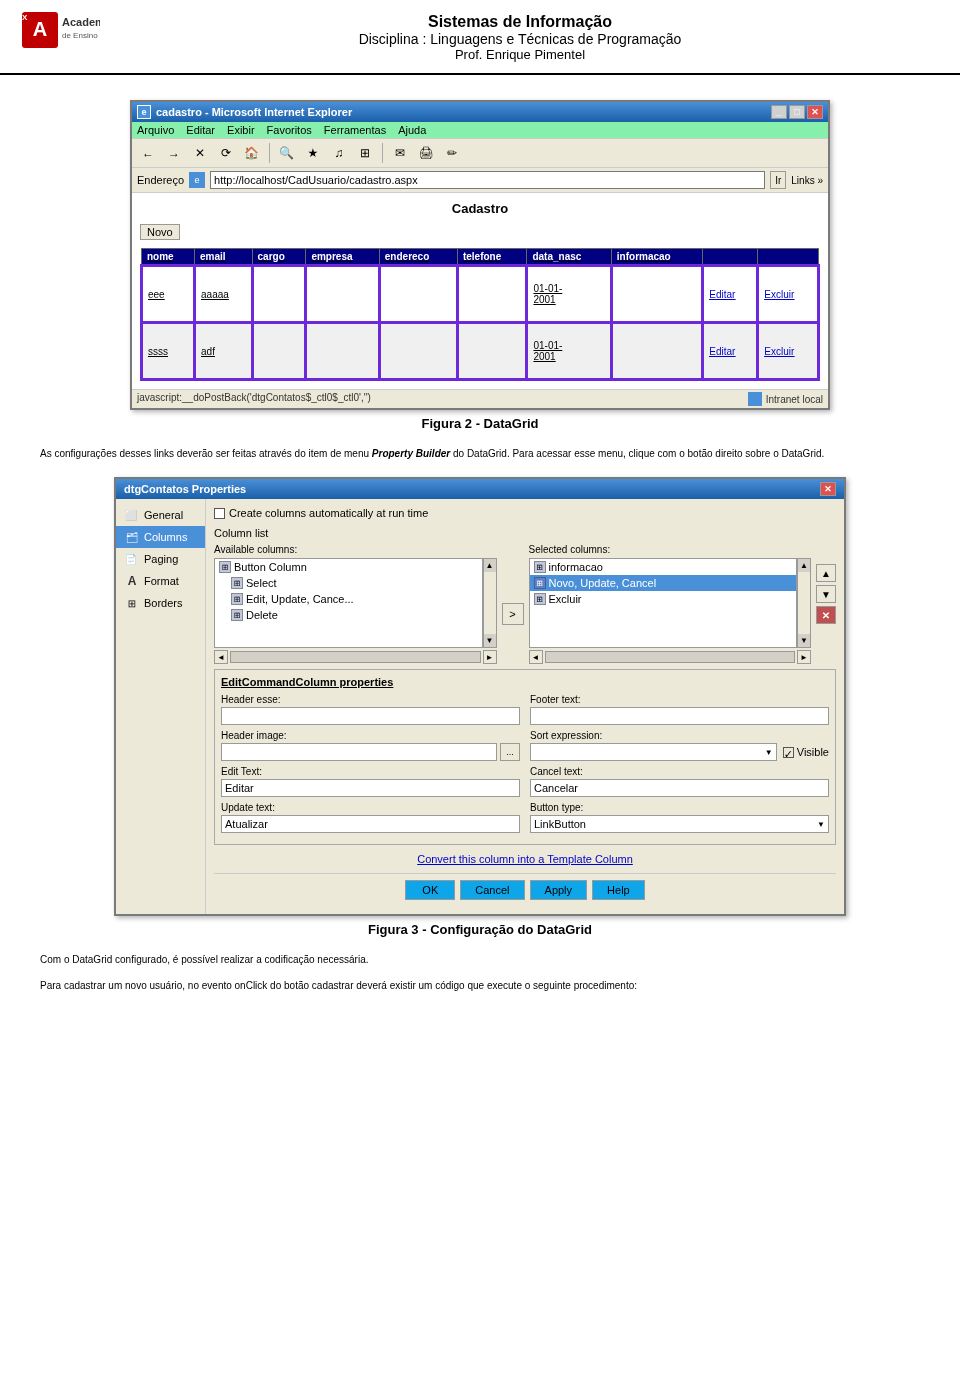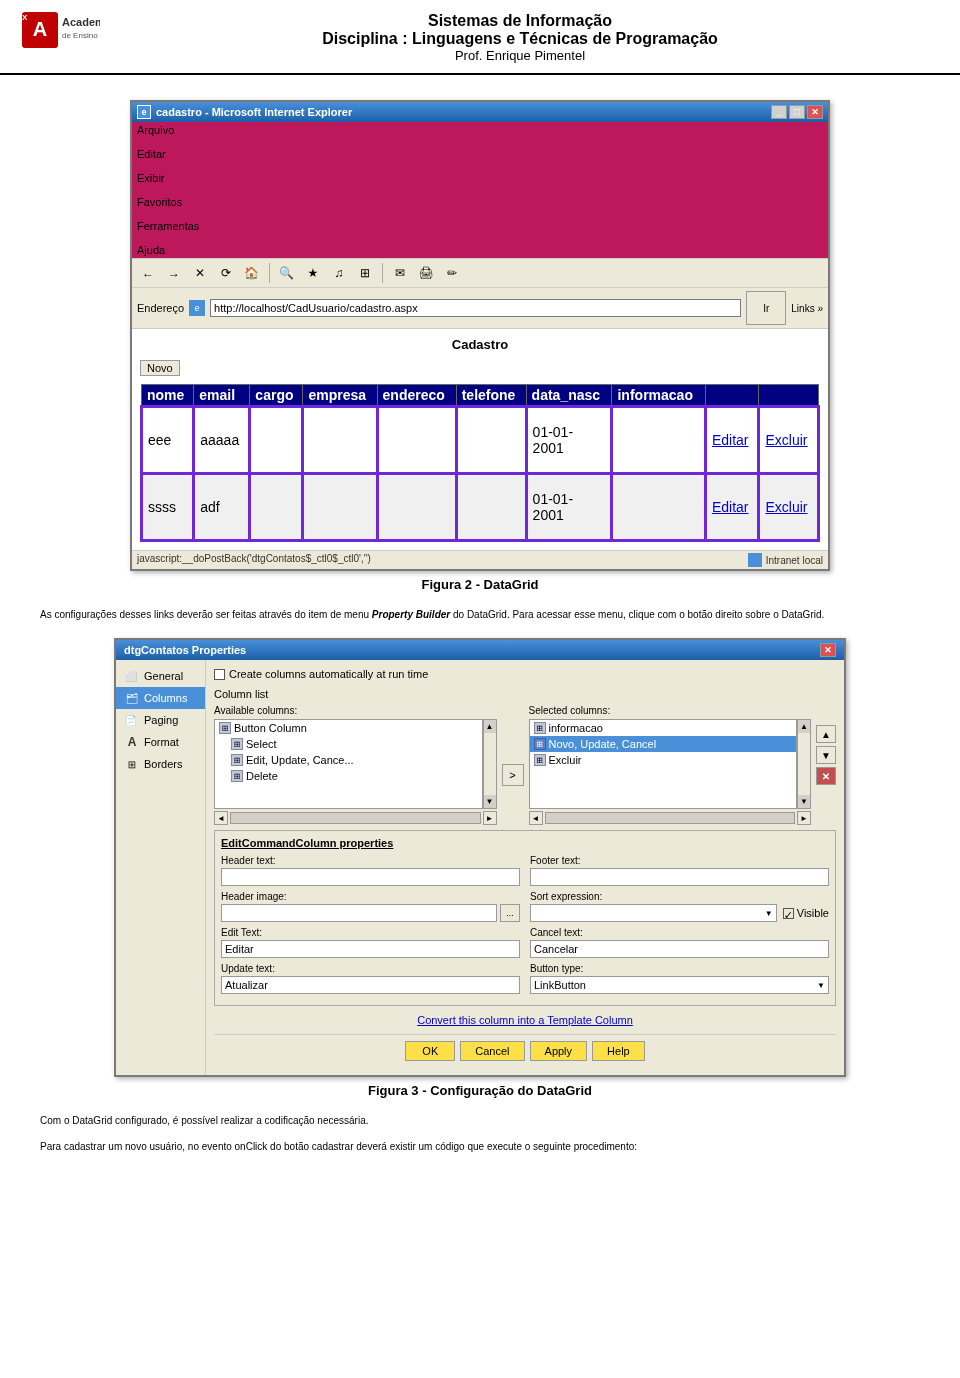--- a/index.html
+++ b/index.html
@@ -25,22 +25,22 @@
     }
     .header-text {
       flex: 1;
       text-align: center;
     }
     .header-text h1 {
       font-size: 16px;
       font-weight: bold;
     }
     .header-text h2 {
-      font-size: 16px;
-      font-weight: bold;
+      font-size: 14px;
+      font-weight: normal;
     }
     .header-text p {
       font-size: 13px;
     }
 
     
     .page-content {
       padding: 10px 40px 20px;
     }
 
@@ -103,27 +103,26 @@
       border: 1px solid #999;
       font-size: 9px;
       display: flex;
       align-items: center;
       justify-content: center;
       cursor: pointer;
     }
     .ie-tb-btn.close { background: #e05050; color: white; }
 
     .ie-menubar {
-      background: #be185d;
+      background: #86efac;
       padding: 2px 5px;
       display: flex;
       gap: 12px;
       border-bottom: 1px solid #ccc;
       font-size: 11px;
-      flex-direction: column;
     }
     .ie-menubar span { cursor: pointer; }
 
     .ie-toolbar {
       background: #ECE9D8;
       padding: 3px 5px;
       display: flex;
       align-items: center;
       gap: 4px;
       border-bottom: 1px solid #ccc;
@@ -169,24 +168,24 @@
       flex: 1;
       height: 18px;
       border: 1px solid #7a7a7a;
       background: white;
       padding: 1px 3px;
       font-size: 11px;
     }
     .ie-go-btn {
       background: #ECE9D8;
       border: 1px solid #999;
-      padding: 1px 16px;
+      padding: 1px 4px;
       font-size: 10px;
       cursor: pointer;
-      height: 34px;
+      height: 18px;
     }
     .ie-links-btn {
       font-size: 10px;
       cursor: pointer;
     }
     .ie-links-btn::after { content: " »"; }
 
     .ie-content {
       background: white;
       padding: 8px;
@@ -204,21 +203,22 @@
       padding: 1px 6px;
       font-size: 11px;
       cursor: pointer;
       margin-bottom: 8px;
       display: inline-block;
     }
 
     .ie-table {
       width: 100%;
       border-collapse: collapse;
-      font-size: 14px;
+      font-size: 10px;
+      text-decoration: underline;
     }
     .ie-table th {
       background: #000080;
       color: white;
       border: 1px solid #666;
       padding: 2px 5px;
       text-align: left;
       font-weight: bold;
     }
     .ie-table td {
@@ -543,21 +543,21 @@
     }
 
     .props-footer {
       display: flex;
       justify-content: center;
       gap: 5px;
       padding: 6px;
       border-top: 1px solid #ccc;
     }
     .props-footer-btn {
-      background: #fde047;
+      background: #0ea5e9;
       border: 1px solid #999;
       padding: 3px 14px;
       font-size: 11px;
       cursor: pointer;
       min-width: 50px;
     }
 
     .columns-with-arrows {
       display: flex;
       gap: 5px;
@@ -833,21 +833,21 @@
               <div class="props-right-btn">▼</div>
               <div class="props-right-btn x-btn">✕</div>
             </div>
           </div>
 
           <div class="props-form">
             <div class="props-form-title">EditCommandColumn properties</div>
 
             <div class="props-form-row">
               <div class="props-form-col">
-                <div class="props-form-label">Header text:</div>
+                <div class="props-form-label">Header esse:</div>
                 <input class="props-form-input" type="text" value="" style="">
               </div>
               <div class="props-form-col">
                 <div class="props-form-label">Footer text:</div>
                 <input class="props-form-input" type="text" value="" style="">
               </div>
             </div>
 
             <div class="props-form-row">
               <div class="props-form-col">

